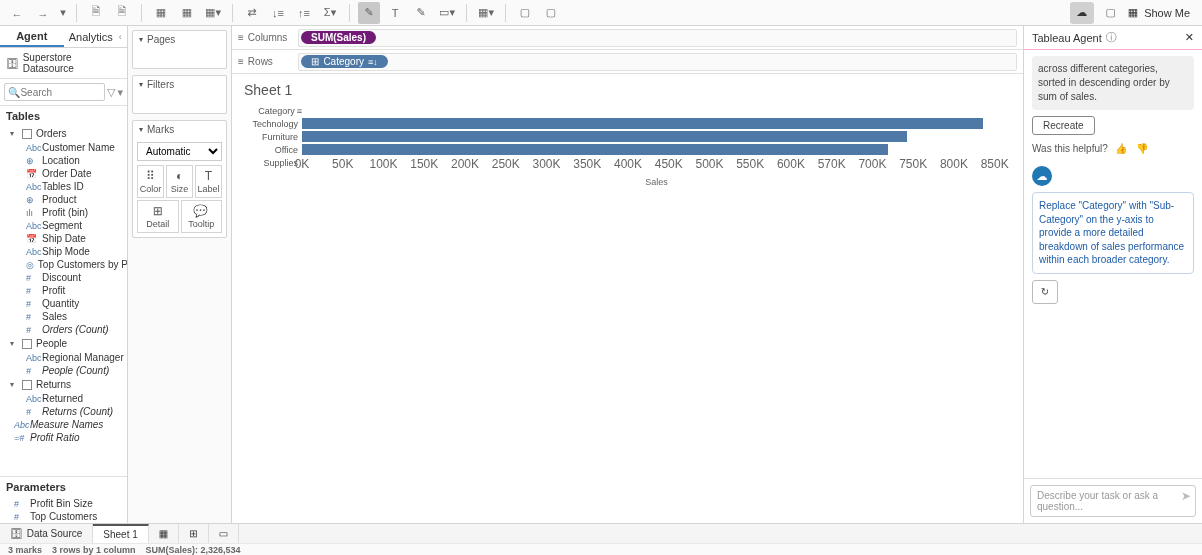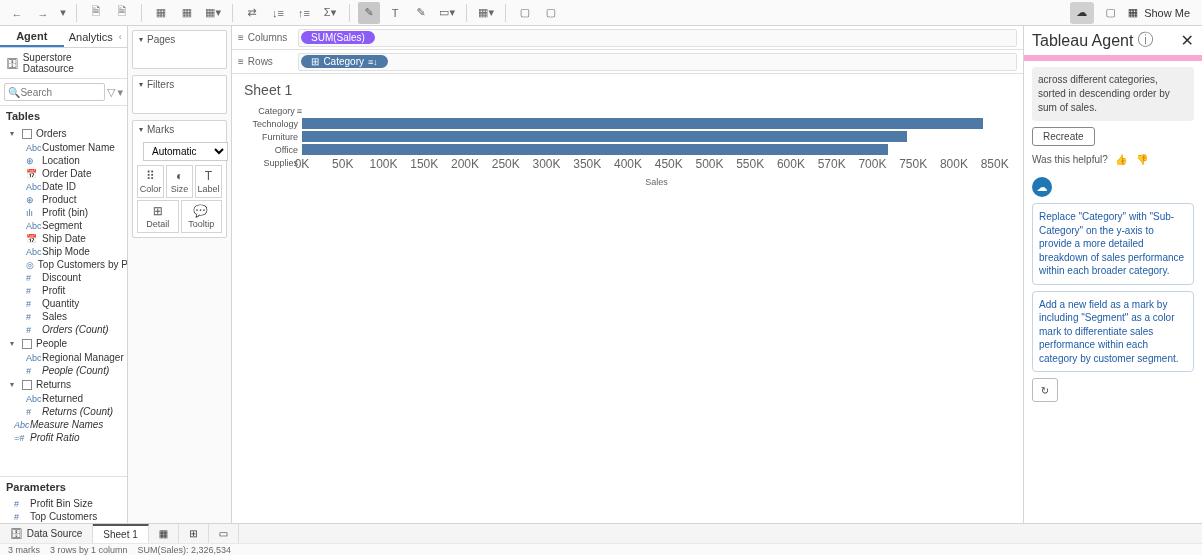--- a/index.html
+++ b/index.html
@@ -35,70 +35,70 @@
 .tree-item .ico { width:12px; font-size:9px; color:#4e79a7; text-align:left; }
 .tree-item.calc { font-style: italic; }
 .params-hdr { padding:4px 6px; font-weight:600; border-top:1px solid #e0e0e0; }
 
 
 .cards { width: 104px; border-right:1px solid #d4d4d4; padding:4px; display:flex; flex-direction:column; gap:6px; background:#fafafa; }
 .card { border:1px solid #d4d4d4; background:#fff; border-radius:2px; }
 .card-hdr { padding:3px 6px; font-size:10px; color:#555; display:flex; align-items:center; gap:4px; }
 .card-hdr .tri { font-size:8px; }
 .marks-body { padding:4px; }
-.marks-select { width:100%; border:1px solid #ccc; font-size:10px; padding:2px 4px; background:#fff;margin-left:6px; }
+.marks-select { width:100%; border:1px solid #ccc; font-size:10px; padding:2px 4px; background:#fff; }
 .marks-grid { display:grid; grid-template-columns:1fr 1fr 1fr; gap:2px; margin-top:4px; }
 .marks-cell { border:1px solid #d4d4d4; text-align:center; padding:3px 0; font-size:9px; color:#555; cursor:pointer; }
 .marks-cell .mi { font-size:12px; display:block; margin-bottom:1px; }
 .marks-grid2 { display:grid; grid-template-columns:1fr 1fr; gap:2px; margin-top:2px; }
 
 
 .canvas { flex:1; display:flex; flex-direction:column; border-right:1px solid #d4d4d4; }
 .shelf { display:flex; align-items:center; height:24px; border-bottom:1px solid #e0e0e0; }
 .shelf-label { width:60px; padding-left:6px; font-size:10px; color:#666; display:flex; align-items:center; gap:4px; }
 .shelf-body { flex:1; background:#fafafa; height:18px; border:1px solid #e0e0e0; margin:3px 6px; border-radius:2px; display:flex; align-items:center; padding:0 2px; gap:2px; }
 .pill { border-radius:9px; padding:1px 10px; font-size:10px; color:#fff; display:flex; align-items:center; gap:4px; }
-.pill.green { background:#8b5cf6; }
+.pill.green { background:#701a75;font-weight:bold; }
 .pill.blue { background:#4e79a7; }
 .pill .sort-ico { font-size:9px; }
 .viz { flex:1; padding:8px 12px; }
 .sheet-title { font-size:14px; font-weight:400; color:#555; margin-bottom:6px; }
 .chart-area { display:flex; }
 .y-labels { width:58px; text-align:right; font-size:9px; color:#555; padding-top:2px; }
 .y-hdr { font-size:9px; font-weight:500; display:flex; align-items:center; justify-content:flex-end; gap:2px; margin-bottom:2px; }
 .y-lab { height:13px; line-height:13px; padding-right:4px; }
 .bars-col { flex:1; }
 .bars { position:relative; }
 .bar { background:#4e79a7; height:11px; margin-bottom:2px; }
 .axis { position:relative; height:10px; margin-top:2px; }
 .tick { position:absolute; font-size:12px; color:#666; transform:translateX(-50%); top:0; }
 .axis-title { text-align:center; font-size:9px; color:#666; margin-top:10px; }
 
 
 .agent { width: 178px; display:flex; flex-direction:column; border-left:0; }
-.agent-hdr { display:flex; align-items:center; justify-content:space-between; padding:4px 8px; border-bottom:6px solid #f9a8d4; font-size:16px; }
+.agent-hdr { display:flex; align-items:center; justify-content:space-between; padding:4px 8px; border-bottom:1px solid #f9a8d4; font-size:11px; }
 .agent-hdr .title { display:flex; align-items:center; gap:4px; font-weight:500; }
 .agent-body { flex:1; overflow-y:auto; padding:6px 8px; font-size:10px; color:#444; }
 .agent-msg { background:#f0f0f0; border-radius:4px; padding:6px; margin-bottom:6px; line-height:1.4; }
 .recreate-btn { display:inline-block; border:1px solid #888; padding:3px 10px; border-radius:3px; font-size:10px; cursor:pointer; margin-bottom:8px; }
 .helpful { display:flex; align-items:center; gap:8px; font-size:10px; color:#555; margin-bottom:10px; }
 .helpful .thumb { cursor:pointer; color:#888; }
 .agent-row { display:flex; gap:6px; margin-bottom:6px; }
 .agent-ico { width:20px; height:20px; border-radius:50%; background:#1f77b4; color:#fff; display:flex; align-items:center; justify-content:center; font-size:11px; flex-shrink:0; margin-top:2px; }
 .suggestion { border:1px solid #c3d4e6; border-radius:4px; padding:6px; font-size:10px; color:#1f5ca8; margin-bottom:6px; cursor:pointer; line-height:1.35; }
 .refresh-btn { width:26px; height:24px; border:1px solid #bbb; border-radius:3px; display:flex; align-items:center; justify-content:center; cursor:pointer; margin-bottom:8px; }
 .agent-input-row { border-top:1px solid #e0e0e0; padding:6px; }
 .agent-input { border:1px solid #ccc; border-radius:3px; padding:4px 22px 4px 6px; font-size:10px; color:#999; position:relative; }
 .agent-input .send { position:absolute; right:4px; top:3px; color:#bbb; font-size:12px; }
 
 
 .bottom-tabs { height:20px; border-top:1px solid #d4d4d4; display:flex; align-items:center; background:#f5f5f5; font-size:10px; }
 .btab { padding:0 10px; height:100%; display:flex; align-items:center; cursor:pointer; border-right:1px solid #ddd; gap:4px; }
 .btab.active { background:#fff; border-top:2px solid #555; }
-.status { height:12px; font-size:9px; color:#666; padding:0 8px; display:flex; align-items:center; gap:10px; background:#fafafa; border-top:1px solid #e8e8e8;}
+.status { height:12px; font-size:9px; color:#666; padding:0 8px; display:flex; align-items:center; gap:10px; background:#fafafa; border-top:1px solid #e8e8e8;font-weight:bold;}
 </style>
 </head>
 <body>
 
 <div class="toolbar">
   <div class="tbtn">←</div>
   <div class="tbtn">→</div>
   <div class="tbtn" style="width:10px">▾</div>
   <div class="sep"></div>
   <div class="tbtn">🗎</div>
@@ -168,21 +168,21 @@
         <div class="tree-item">
           <span class="ico">⊕</span>
           <span>Location</span>
         </div>
         <div class="tree-item">
           <span class="ico">📅</span>
           <span>Order Date</span>
         </div>
         <div class="tree-item">
           <span class="ico">Abc</span>
-          <span>Date ID</span>
+          <span>Tables ID</span>
         </div>
         <div class="tree-item">
           <span class="ico">⊕</span>
           <span>Product</span>
         </div>
         <div class="tree-item">
           <span class="ico">ılı</span>
           <span>Profit (bin)</span>
         </div>
         <div class="tree-item">
@@ -392,24 +392,29 @@
       <div class="helpful">
         <span>Was this helpful?</span>
         <span class="thumb">👍</span>
         <span class="thumb">👎</span>
       </div>
       <div class="agent-row">
         <div class="agent-ico">☁</div>
       </div>
       <div id="suggestions">
           <div class="suggestion">Replace "Category" with "Sub-Category" on the y-axis to provide a more detailed breakdown of sales performance within each broader category.</div>
-          <div class="suggestion">Add a new field as a mark by including "Segment" as a color mark to differentiate sales performance within each category by customer segment.</div>
         </div>
       <div class="refresh-btn">↻</div>
       
+    </div>
+    <div class="agent-input-row">
+      <div class="agent-input">
+        <span>Describe your task or ask a question...</span>
+        <span class="send">➤</span>
+      </div>
     </div>
   </div>
 </div>
 
 <div class="bottom-tabs">
   <div class="btab">
       <span>🗄</span>
       <span>Data Source</span>
     </div>
   <div class="btab active">

